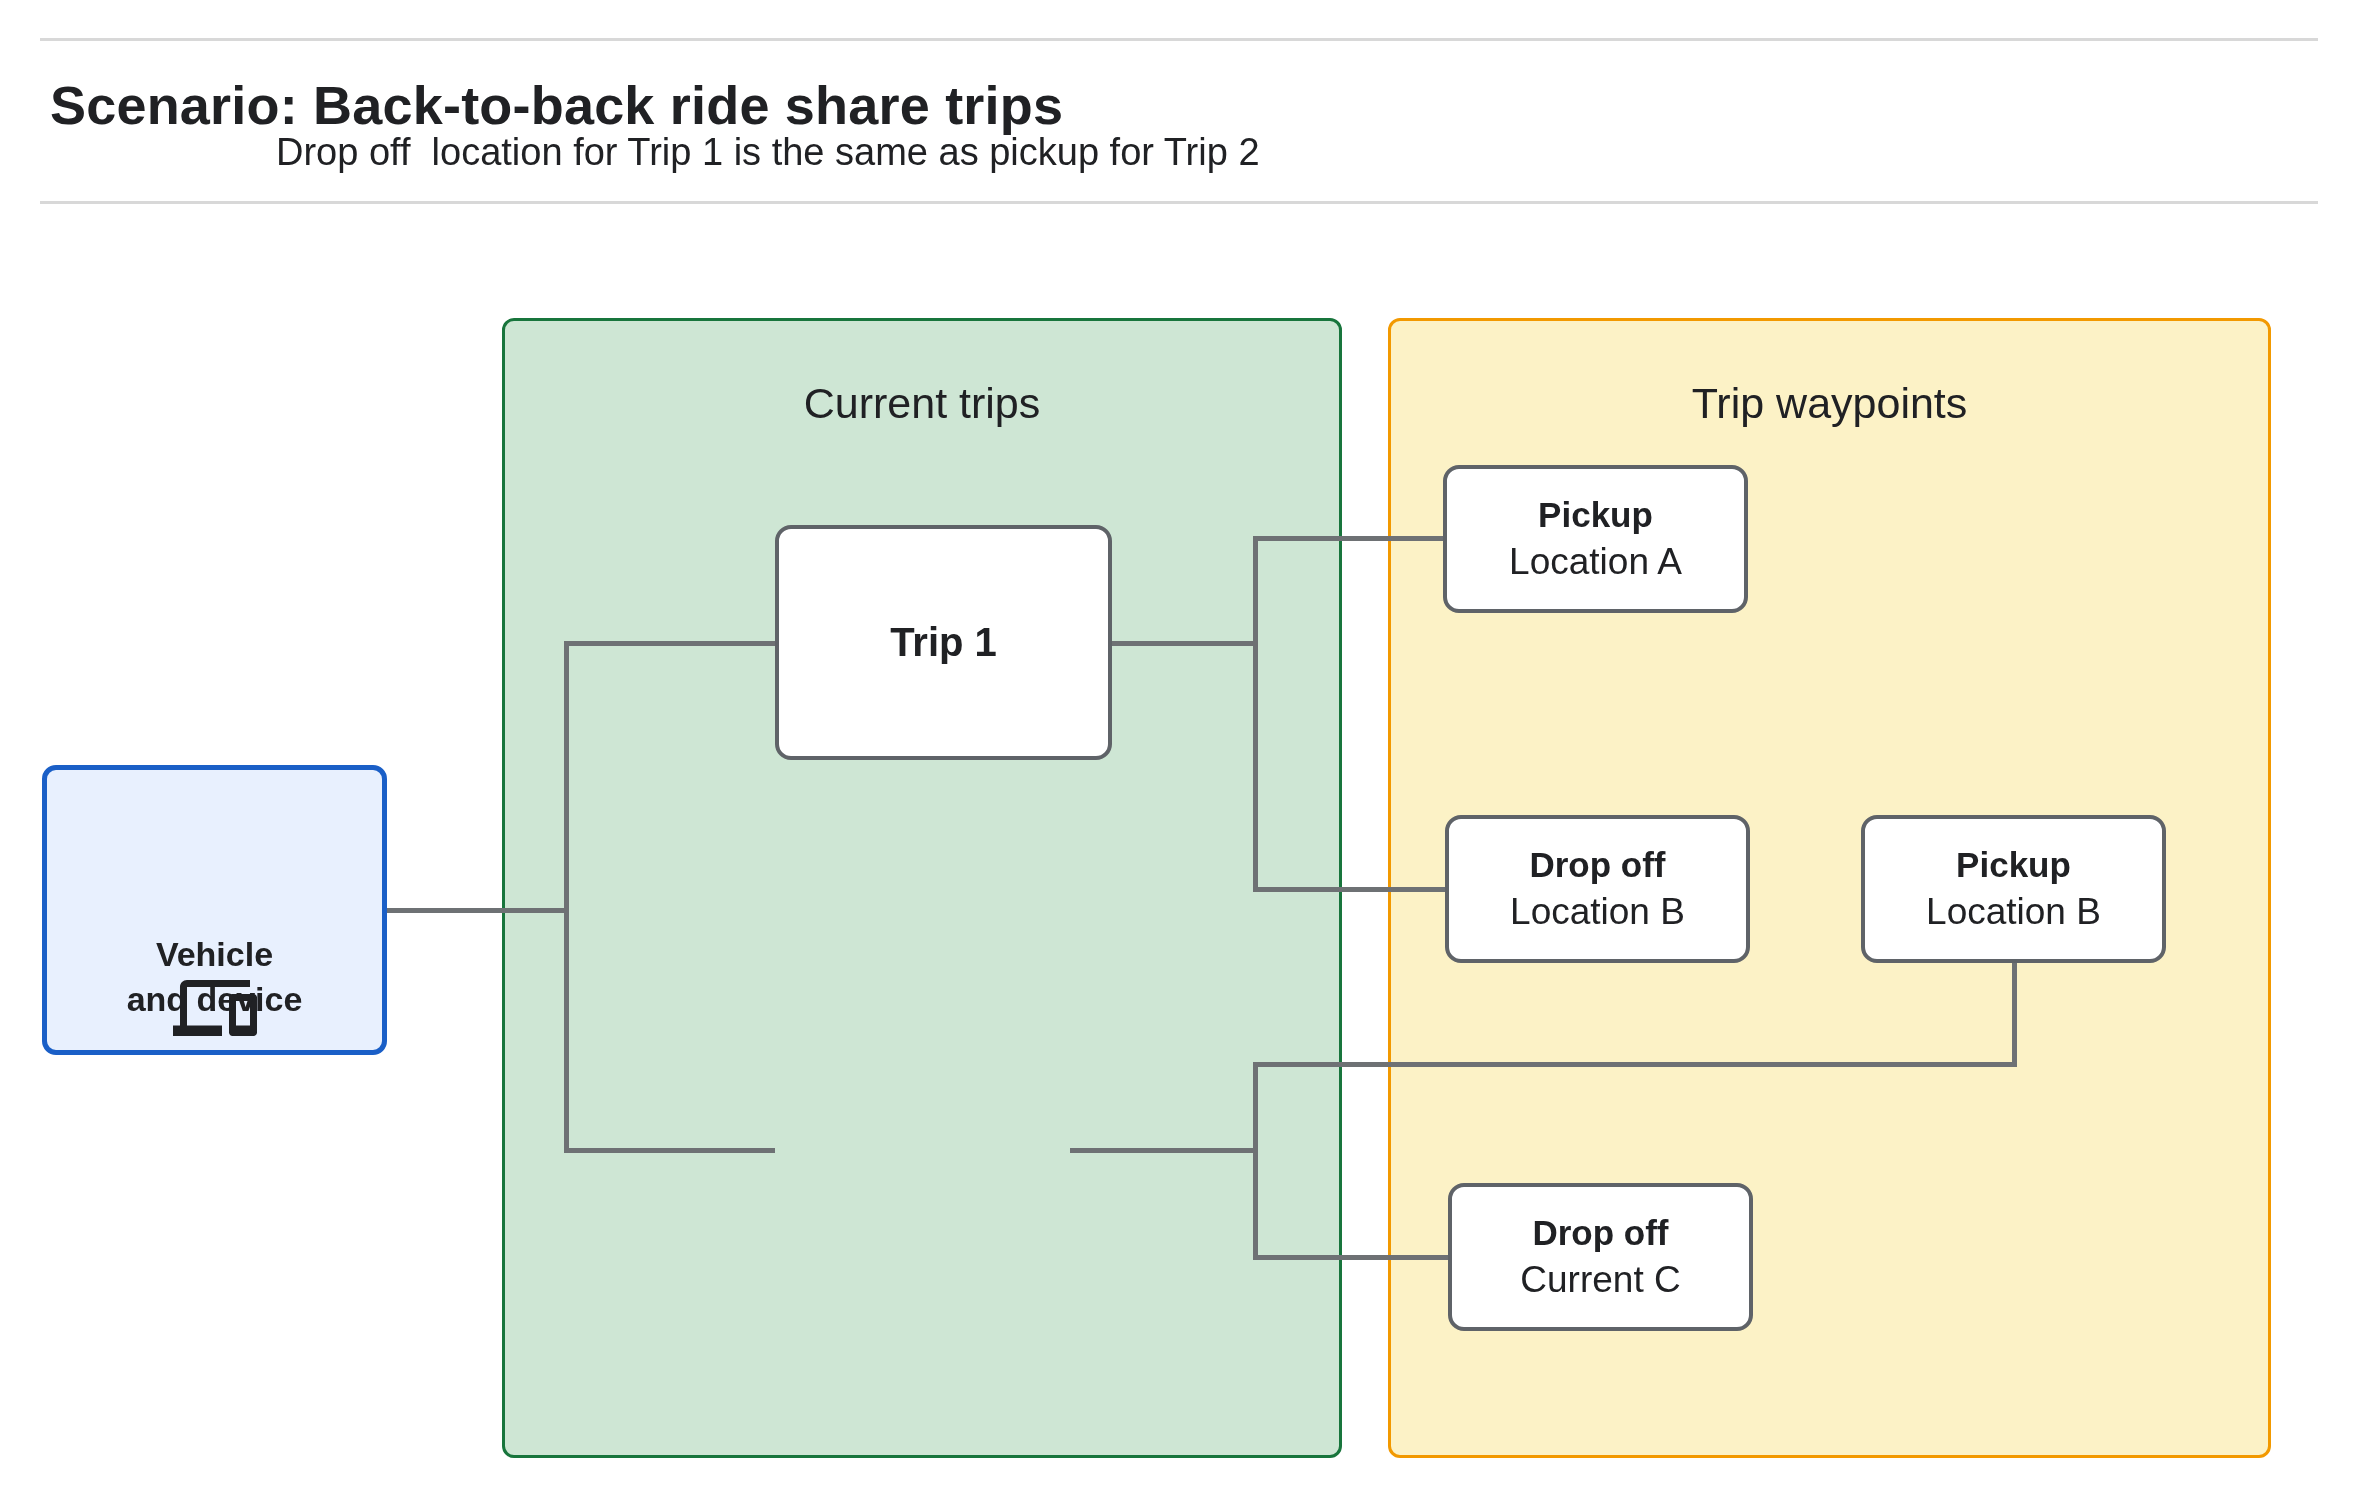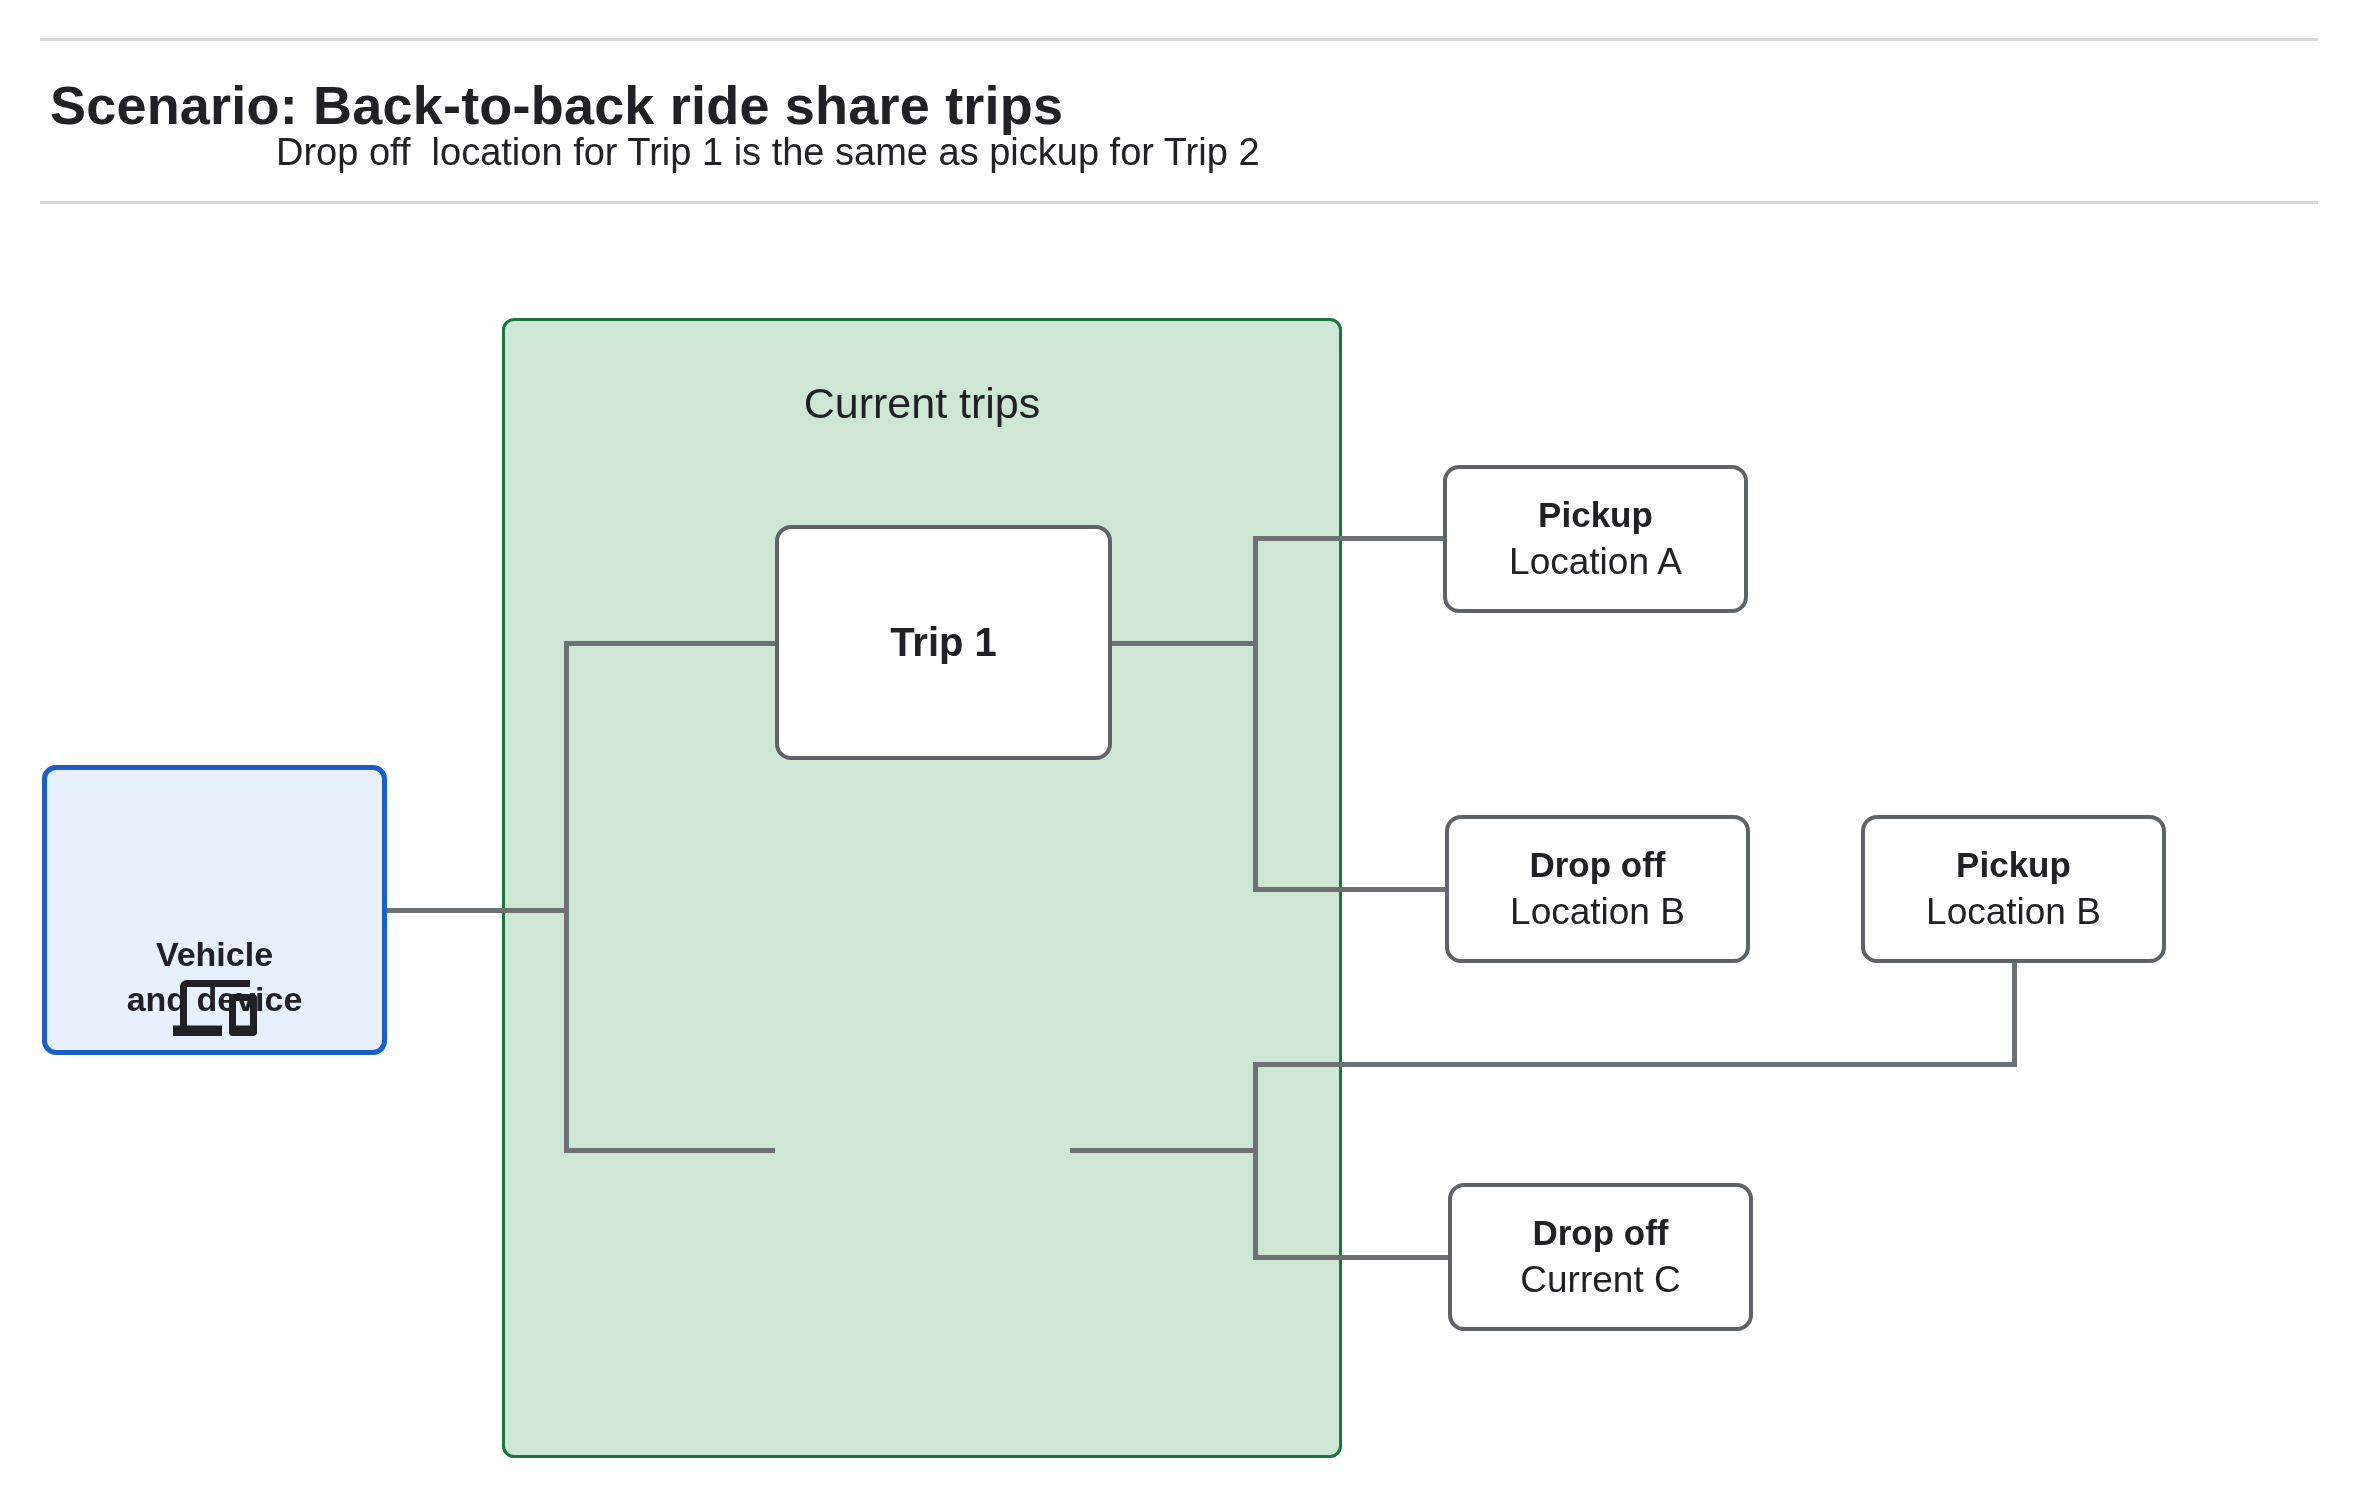--- a/index.html
+++ b/index.html
@@ -74,20 +74,23 @@
 <div class="stage">
 
   <div class="divider top"></div>
   <div class="page-title">Scenario: Back-to-back ride share trips</div>
   <div class="page-subtitle">Drop off  location for Trip 1 is the same as pickup for Trip 2</div>
   <div class="divider bottom"></div>
 
   <div class="container trips">
     <div class="container-title">Current trips</div>
   </div>
+  <div class="container waypoints">
+    <div class="container-title">Trip waypoints</div>
+  </div>
 
   <div class="conn h c-h1"></div>
   <div class="conn v c-v1"></div>
   <div class="conn h c-h2"></div>
   <div class="conn h c-h3"></div>
   <div class="conn h c-h4"></div>
   <div class="conn v c-v2"></div>
   <div class="conn h c-h5"></div>
   <div class="conn h c-h6"></div>
   <div class="conn h c-h7"></div>

